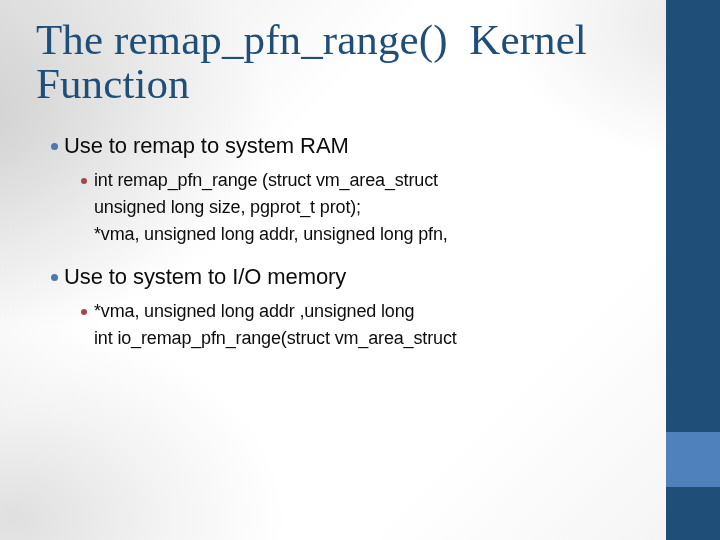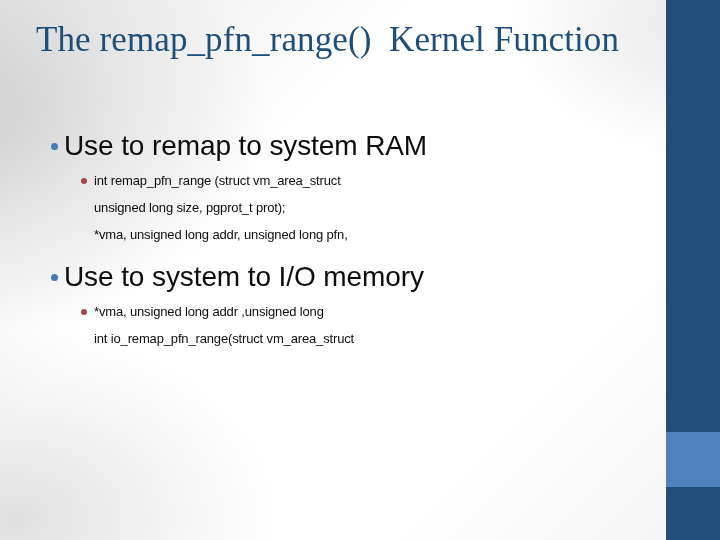--- a/index.html
+++ b/index.html
@@ -37,61 +37,61 @@
   .side-bar-accent { top: 432px; height: 55px;  background: #4F81BD; }
   .side-bar-bottom { top: 487px; height: 53px;  background: #1F4E79; }
 
   
   #title {
     position: absolute;
     left: 36px;
     top: 18px;
     width: 608px;
     font-family: "Liberation Serif", serif;
-    font-size: 35px;
+    font-size: 43px;
     line-height: 44px;
     color: #1F4E79;
     letter-spacing: 0.1px;
     white-space: pre-wrap;
   }
 
   
   #body {
     position: absolute;
     left: 36px;
     top: 131px;
     width: 604px;
   }
 
   .blk { margin: 0; }
   .blk + .blk { margin-top: 14px; }
 
   .lvl1 {
     position: relative;
     padding-left: 28px;
-    font-size: 28px;
+    font-size: 22px;
     line-height: 30px;
     color: #0d0d0d;
     letter-spacing: -0.1px;
   }
   .lvl1 .dot {
     position: absolute;
     left: 15px;
     top: 12px;
     width: 7px;
     height: 7px;
     border-radius: 50%;
     background: #4A7AB0;
   }
 
   .lvl2 {
     position: relative;
     margin-top: 6px;
     padding-left: 58px;
-    font-size: 13px;
+    font-size: 18px;
     line-height: 27px;
     color: #0d0d0d;
     letter-spacing: -0.15px;
   }
   .lvl2 .dot {
     position: absolute;
     left: 45px;
     top: 11px;
     width: 6px;
     height: 6px;

